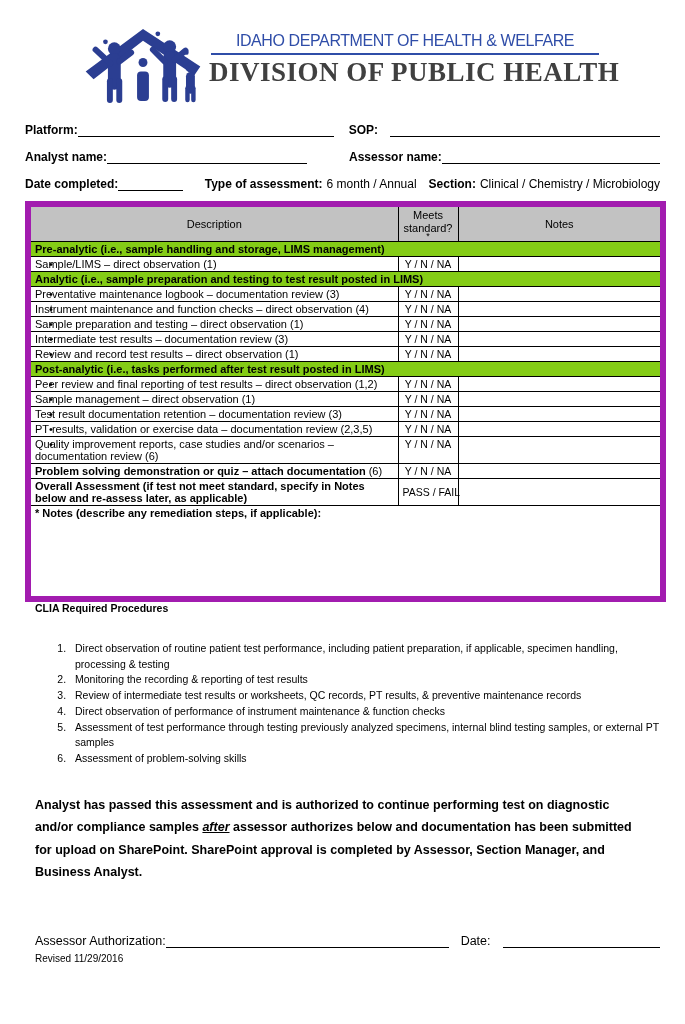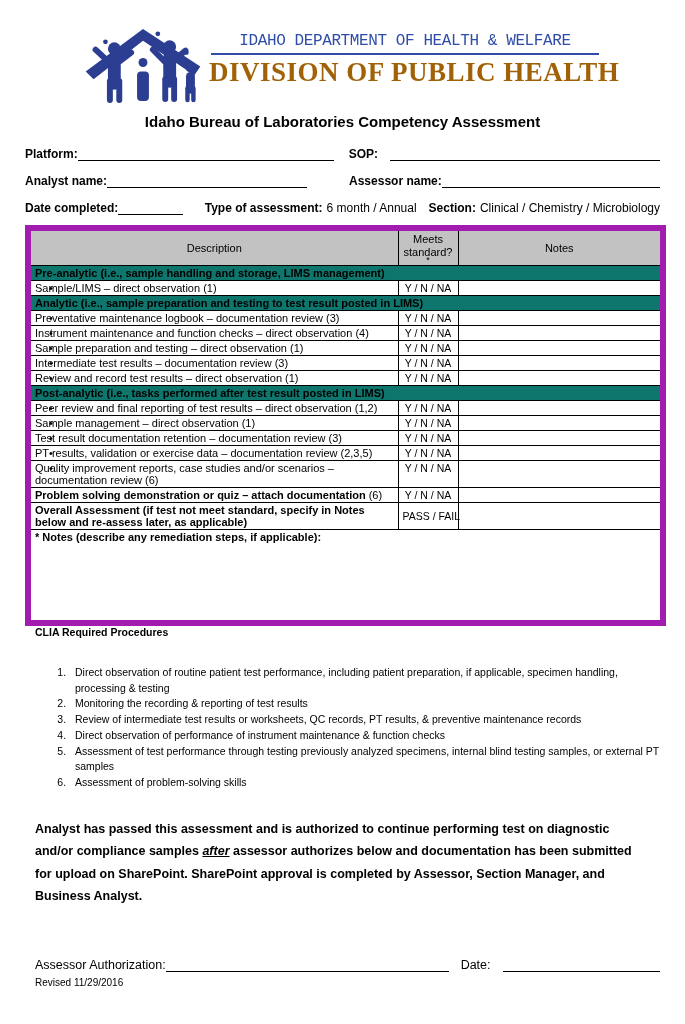--- a/index.html
+++ b/index.html
@@ -11,25 +11,25 @@
     color: #000;
   }
   .page { width: 685px; height: 1024px; position: relative; padding: 22px 25px 0 25px; }
 
   
   .hdr { display: flex; align-items: flex-start; margin-left: 58px; }
   .logo { width: 120px; height: 84px; flex: none; }
   .hdr-text { width: 392px; margin-left: 6px; margin-top: 10px; text-align: center; }
   .dept-line {
     color: #2f4da8; font-size: 16px; letter-spacing: -0.4px;
-    font-family: Liberation Mono, monospace; white-space: nowrap;
+    font-family: Liberation Sans, sans-serif; white-space: nowrap;
   }
   .dept-rule { height: 2px; background: #2f4da8; margin: 3px 2px 2px 2px; }
   .division-line {
-    color: #a16207; font-family: "Liberation Serif", serif;
+    color: #404040; font-family: "Liberation Serif", serif;
     font-weight: bold; font-size: 27px; letter-spacing: 0.5px; white-space: nowrap;
   }
   .doc-title { text-align: center; font-weight: bold; font-size: 15px; margin-top: 7px; }
 
   
   .form-block { margin-top: 13px; }
   .form-row { display: flex; align-items: flex-end; height: 18px; margin-bottom: 9px; font-size: 12px; }
   .lbl { font-weight: bold; white-space: nowrap; }
   .val { white-space: nowrap; margin-left: 4px; }
   .fill { border-bottom: 1px solid #000; height: 15px; display: inline-block; }
@@ -47,21 +47,21 @@
   table.assess {
     border-collapse: collapse; width: 635px; margin-top: 10px;
     font-size: 11px; table-layout: fixed;
   }
   table.assess td { border: 1px solid #000; padding: 1px 4px; vertical-align: top; }
   table.assess { border: 6px solid #a21caf; }
   col.c-desc { width: 370px; } col.c-meets { width: 60px; } col.c-notes { width: 205px; }
   tr.head td { background: #c2c2c2; text-align: center; vertical-align: middle; font-size: 11px; padding: 2px; }
   .meets-head { line-height: 1.15; }
   .meets-foot { display: block; font-size: 9px; line-height: 5px; }
-  tr.section td { font-weight: bold; background: #0f766e; padding-left: 4px; }
+  tr.section td { font-weight: bold; background: #84cc16; padding-left: 4px; }
   td.desc-bullet { position: relative; padding-left: 38px; }
   td.desc-bullet::before { content: "•"; position: absolute; left: 18px; top: 1px; }
   td.meets { text-align: center; font-size: 10.5px; white-space: nowrap; padding: 1px 0; }
   td.bold-desc { font-weight: bold; }
   .reg { font-weight: normal; }
   td.notes-big { height: 93px; font-weight: bold; padding-top: 2px; }
 
   
   .clia-head { margin-left: 10px; font-weight: bold; font-size: 10.5px; }
   ol.clia-list { margin-top: 27px; margin-left: 22px; padding-left: 22px; font-size: 10.5px; line-height: 1.5; width: 620px; }
@@ -119,21 +119,20 @@
         <path d="M111 67 L111 79" fill="none" stroke-width="4.5" stroke-linecap="round"></path>
       </g>
     </svg>
     <div class="hdr-text">
       <div class="dept-line">IDAHO DEPARTMENT OF HEALTH &amp; WELFARE</div>
       <div class="dept-rule"></div>
       <div class="division-line">DIVISION OF PUBLIC HEALTH</div>
     </div>
   </div>
 
-  <div class="doc-title">Idaho Bureau of Laboratories Competency Assessment</div>
 
   <div class="form-block">
     <div class="form-row">
       <span class="lbl">Platform:</span>
       <span class="fill f-platform"></span>
       <span class="gap15"></span>
       <span class="lbl">SOP:</span>
       <span class="gap12"></span>
       <span class="fill f-sop"></span>
     </div>

